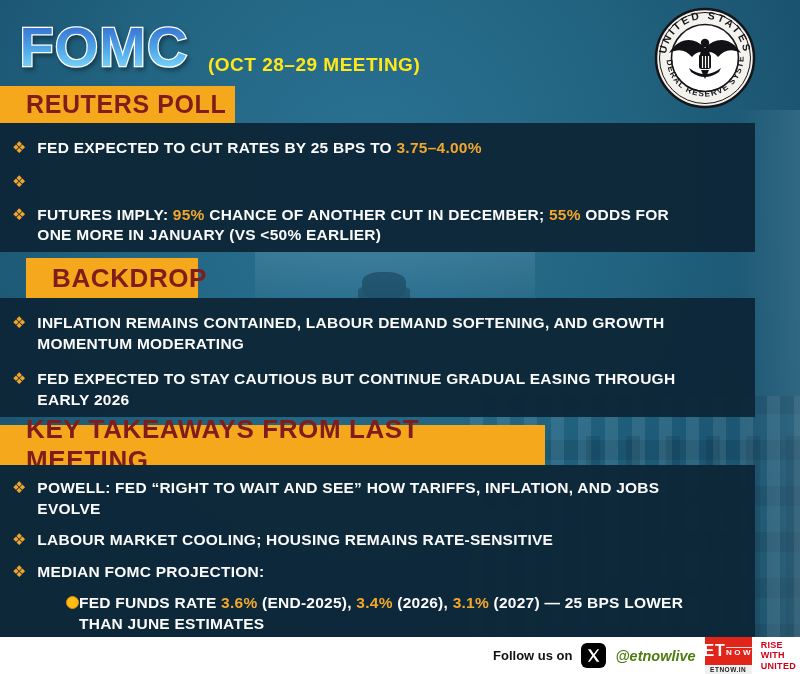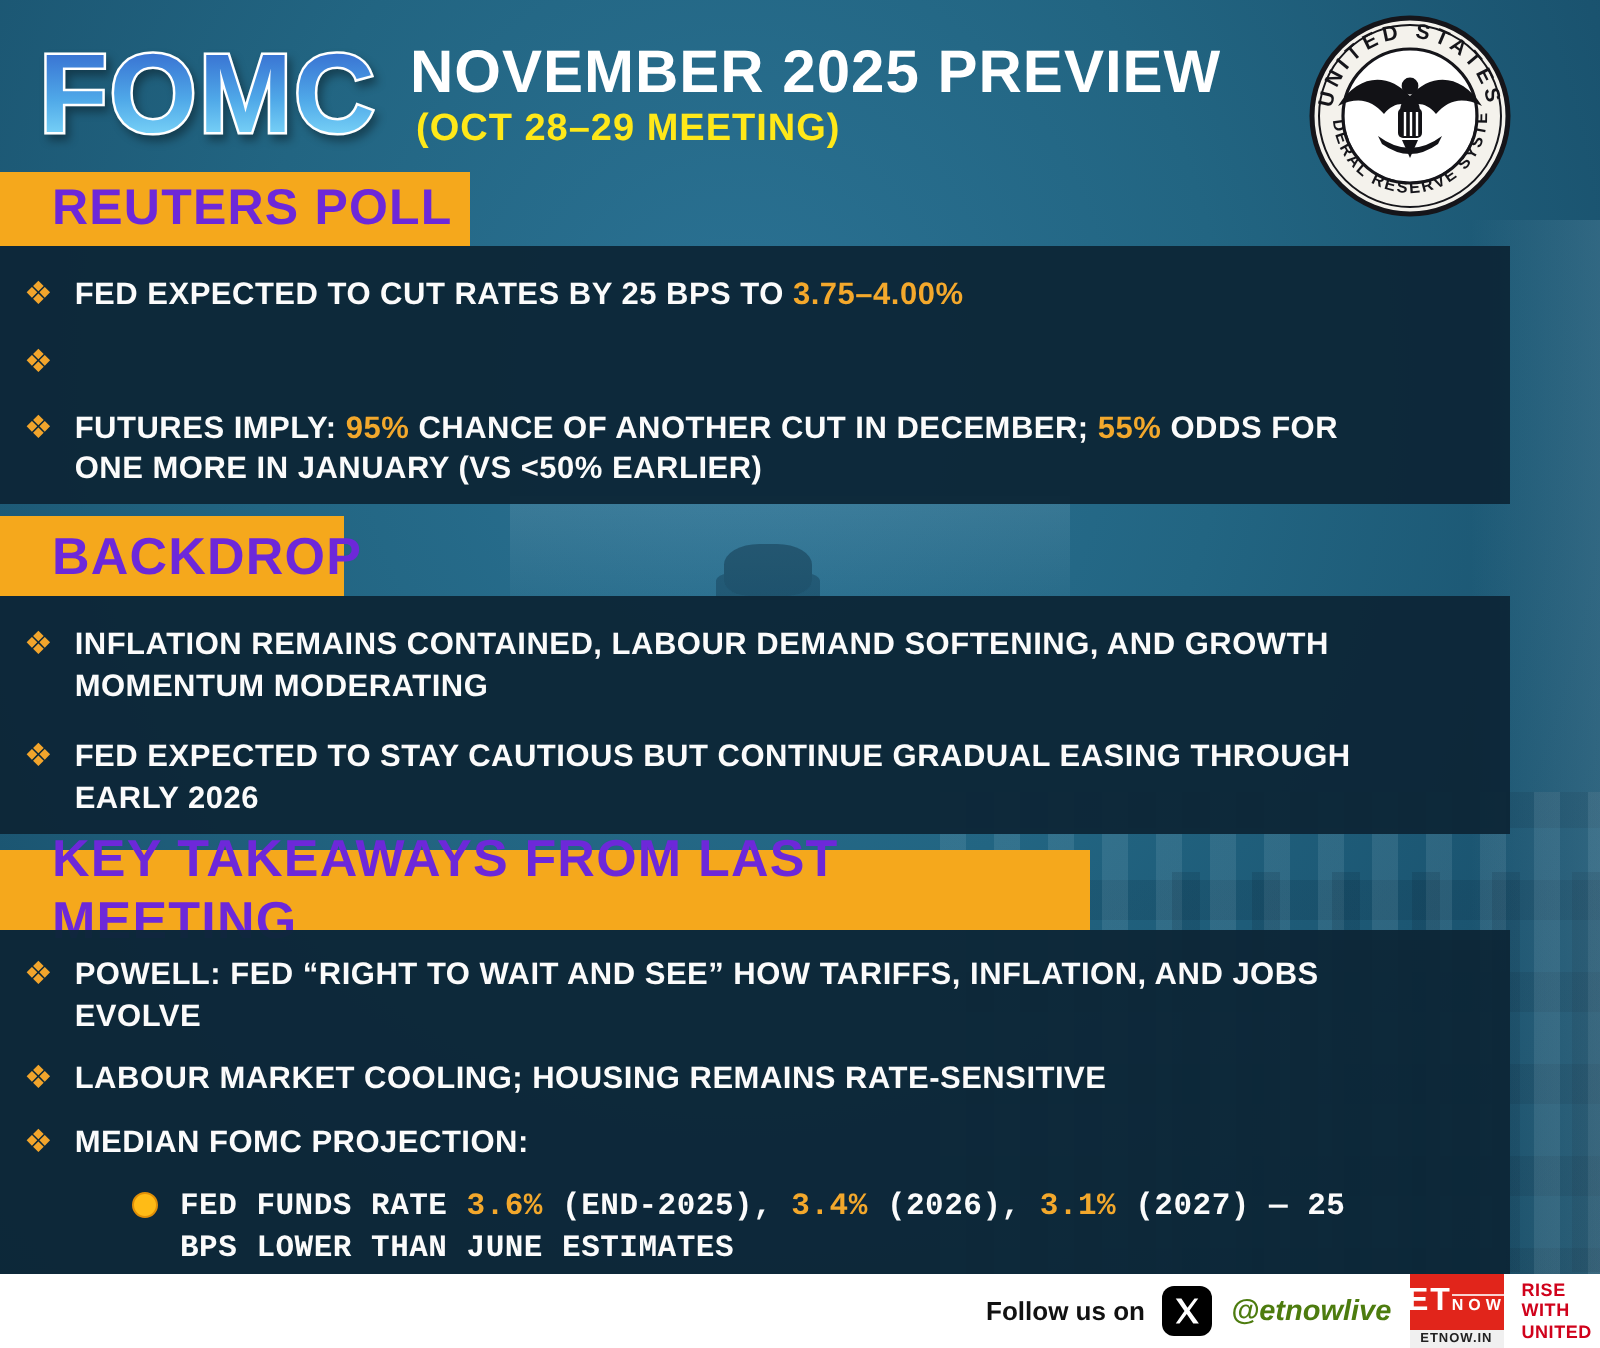--- a/index.html
+++ b/index.html
@@ -24,38 +24,38 @@
   .bg-rightlight{position:absolute;left:735px;top:110px;width:65px;height:540px;
     background:linear-gradient(90deg, transparent, rgba(150,190,210,0.18));}
 
   
   .fomc-wrap{position:absolute;left:4px;top:10px;width:200px;height:72px;filter:drop-shadow(2px 3px 2px rgba(0,0,0,.35));}
   .hdr-title{position:absolute;left:205px;top:20px;color:#ffffff;font-size:30px;font-weight:bold;letter-spacing:.5px;white-space:nowrap;}
   .hdr-sub{position:absolute;left:208px;top:54px;color:#ffe819;font-size:19px;font-weight:bold;letter-spacing:.5px;white-space:nowrap;}
   .seal{position:absolute;left:653px;top:6px;width:104px;height:104px;}
 
   
-  .bar{position:absolute;left:0;background:#f5a81c;color:#6d28d9;display:flex;align-items:center;
+  .bar{position:absolute;left:0;background:#f5a81c;color:#7f1d1d;display:flex;align-items:center;
        font-weight:bold;letter-spacing:.6px;padding-left:26px;box-sizing:border-box;}
   .bar1{top:86px;width:235px;height:37px;font-size:25px;}
-  .bar2{top:258px;width:172px;height:40px;font-size:26px;}
+  .bar2{top:258px;width:172px;height:40px;font-size:26px;margin-left:26px;}
   .bar3{top:425px;width:545px;height:40px;font-size:26px;}
 
   
   .panel{position:absolute;left:0;width:755px;background:rgba(13,39,55,0.96);box-sizing:border-box;
          display:flex;flex-direction:column;}
   .panel1{top:123px;height:129px;padding:15px 18px 8px 12px;gap:13px;}
   .panel2{top:298px;height:119px;padding:15px 18px 8px 12px;gap:15px;}
   .panel3{top:465px;height:172px;padding:13px 18px 8px 12px;gap:11px;}
 
   .bullet{display:flex;gap:11px;align-items:flex-start;}
   .diamond{color:#f2a52c;font-size:16px;line-height:1.25;flex:0 0 auto;}
   .btext{margin:0;color:#fbfbfb;font-weight:bold;font-size:15.5px;line-height:1.33;letter-spacing:.25px;max-width:660px;}
   .btext .hl{color:#f3a82c;}
-  .sub-bullet{display:flex;gap:11px;align-items:flex-start;padding-left:54px;font-family:Liberation Mono, monospace;}
+  .sub-bullet{display:flex;align-items:flex-start;padding-left:54px;}
   .circle-bullet{flex:0 0 auto;width:13px;height:13px;margin-top:3px;border-radius:50%;
                  background:#ffbb16;border:1px solid #e08f07;box-sizing:border-box;}
   .sub-text{max-width:620px;}
 
   
   .footer{position:absolute;left:0;top:637px;width:800px;height:37px;background:#ffffff;
           display:flex;align-items:center;justify-content:flex-end;gap:9px;padding-right:4px;box-sizing:border-box;}
   .follow{color:#111;font-size:13px;font-weight:bold;margin-left:20px;}
   .x-badge{width:25px;height:25px;background:#000;border-radius:6px;display:flex;align-items:center;justify-content:center;}
   .handle{color:#4d7c0f;font-size:14.5px;font-weight:bold;font-style:italic;}
@@ -82,21 +82,20 @@
       <defs>
         <linearGradient id="fomcGrad" x1="0" y1="0" x2="0" y2="1">
           <stop offset="0%" stop-color="#2e59c8"></stop>
           <stop offset="55%" stop-color="#4fa8e8"></stop>
           <stop offset="100%" stop-color="#8fe9ff"></stop>
         </linearGradient>
       </defs>
       <text x="100" y="56" text-anchor="middle" font-family="Liberation Sans, sans-serif" font-size="56" font-weight="bold" letter-spacing="1" fill="url(#fomcGrad)" stroke="#ffffff" stroke-width="2.5" paint-order="stroke">FOMC</text>
     </svg>
   </div>
-  <div class="hdr-title">NOVEMBER 2025 PREVIEW</div>
   <div class="hdr-sub">(OCT 28–29 MEETING)</div>
 
   <div class="seal">
     <svg width="104" height="104" viewBox="0 0 104 104">
       <circle cx="52" cy="52" r="49" fill="#f4f2ec" stroke="#15151a" stroke-width="2.5"></circle>
       <circle cx="52" cy="52" r="45.5" fill="none" stroke="#15151a" stroke-width="1"></circle>
       <circle cx="52" cy="52" r="33.5" fill="#ffffff" stroke="#15151a" stroke-width="1.6"></circle>
       <defs>
         <path id="sealTopArc" d="M 52 52 m -39 0 a 39 39 0 1 1 78 0"></path>
         <path id="sealBotArc" d="M 13.5 52 a 38.5 38.5 0 0 0 77 0"></path>

